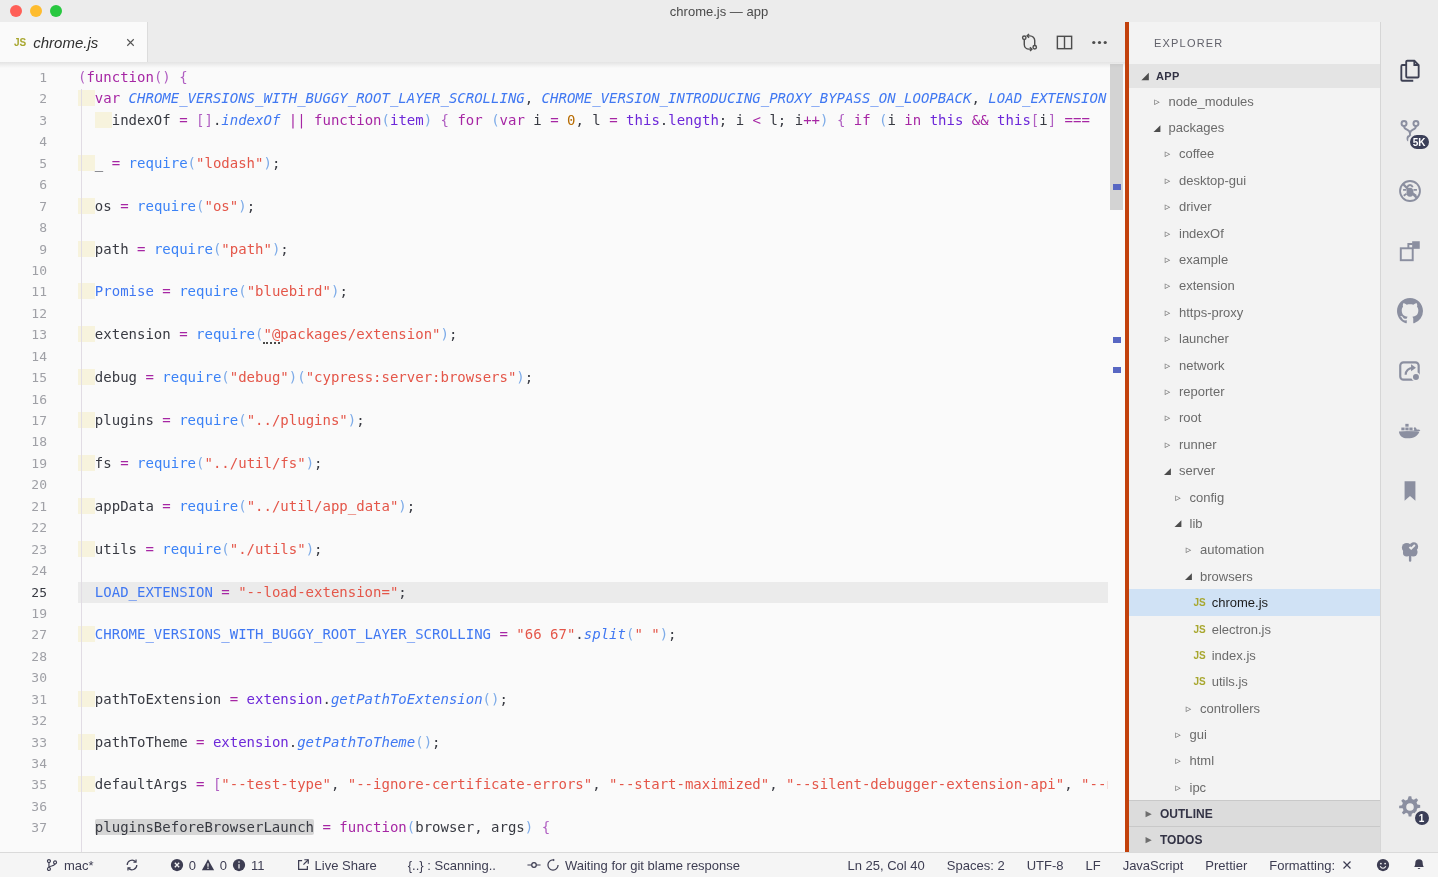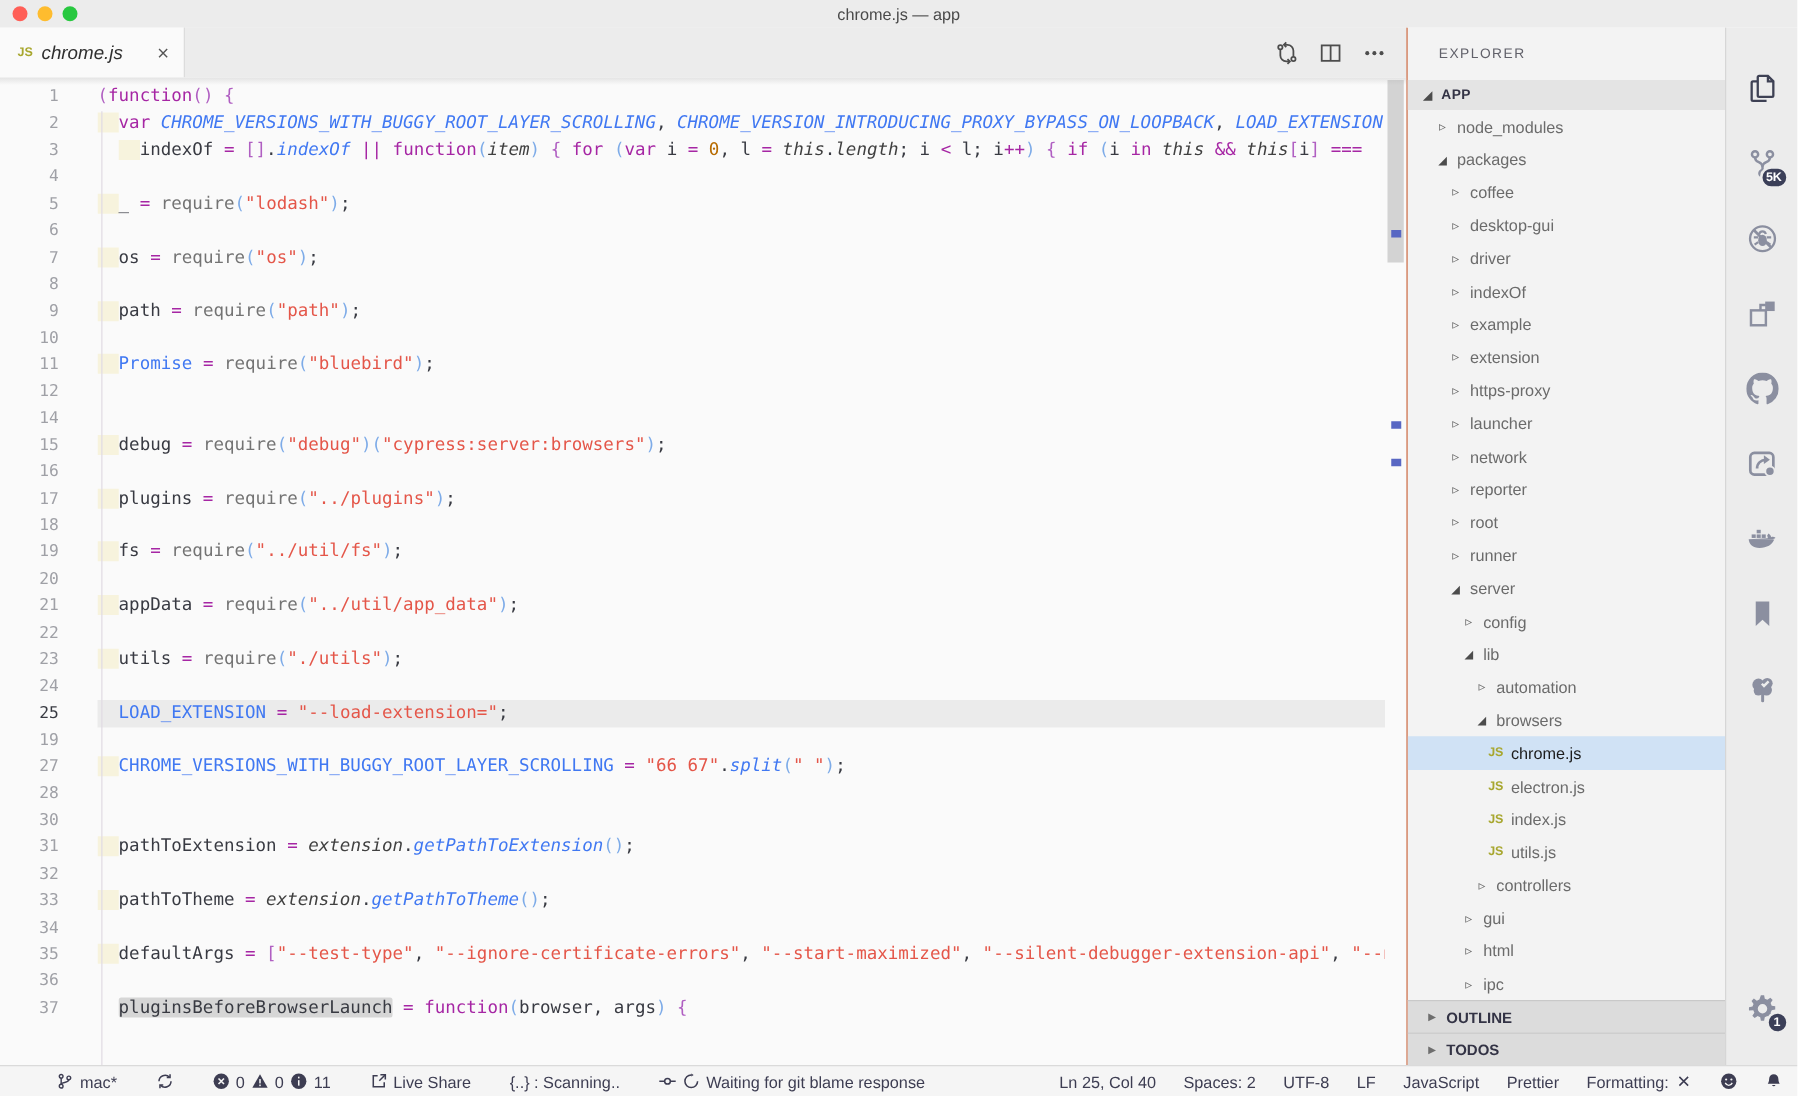--- a/index.html
+++ b/index.html
@@ -29,40 +29,40 @@
   .row{display:flex;height:21.44px;line-height:21.44px;white-space:pre}
   .ln{width:47px;text-align:right;color:#9fa0a6;font-size:13px;flex:none}
   .lc{margin-left:31px;flex:1;min-width:0;overflow:hidden}
   .row.cur .lc{background:#ebebeb}
   .row.cur .ln{color:#383a42}
   .guide{position:absolute;left:81px;top:27px;height:766px;width:1px;background:#e1dce4;pointer-events:none}
 
   .tk.d{color:#383a42}
   .tk.k,.tk.ki{color:#a626a4}
   .tk.ki{}
-  .tk.f{color:#737373}
+  .tk.f{color:#3b82f6}
   .tk.fi{color:#4078f2;font-style:italic}
   .tk.v{color:#4078f2}
   .tk.vi{color:#4078f2;font-style:italic}
   .tk.s{color:#e45649}
   .tk.n{color:#b76b01}
   .tk.n2{color:#b3216d}
-  .tk.t{color:#404040;font-style:italic}
+  .tk.t{color:#6d28d9;}
   .tk.p{color:#7dabe8}
   .tk.pp{color:#b05fc2}
   .tk.ih{background:#f7f3dd}
   .tk.wh{background:#d6d6d6;color:#383a42;border-radius:2px}
   .tk.sq{border-bottom:2px dotted #4a4a4a}
 
   .scrollbar{position:absolute;top:0;right:0;width:17px;height:100%}
   .scrollbar .thumb{position:absolute;top:2px;left:2px;right:2px;height:146px;background:#ababab;opacity:.5}
   .ruler-mark{position:absolute;left:5px;width:8px;height:6px;background:#5867c3}
 
   
-  .sidebar{width:255px;background:#f3f3f3;border-left:1px solid #c2410c;display:flex;flex-direction:column;font-size:13px;color:#6b6b6b;overflow:hidden}
+  .sidebar{width:255px;background:#f3f3f3;border-left:4px solid #c2410c;display:flex;flex-direction:column;font-size:13px;color:#6b6b6b;overflow:hidden}
   .sb-title{height:42px;flex:none;display:flex;align-items:center;padding-left:25px;font-size:11px;letter-spacing:1.2px;color:#61616a}
   .sec-head{height:24px;flex:none;display:flex;align-items:center;gap:5px;background:#e4e4e4;padding-left:11px;font-size:11px;font-weight:bold;color:#333345;letter-spacing:.4px}
   .tree{flex:1;overflow:hidden}
   .trow{height:26.4px;display:flex;align-items:center;gap:6px}
   .trow.sel{background:#d0e2f5;color:#1c1c1c}
   .twisty{width:11px;font-size:11px;color:#6e6e6e;flex:none;text-align:center;font-style:normal}
   .twisty.open{font-size:9px;color:#4c4c4c}
   .js-ic{font-size:10px;font-weight:bold;color:#a8a72f;flex:none}
   .sec-foot{height:26px;flex:none;display:flex;align-items:center;gap:6px;background:#dcdcdc;border-top:1px solid #c9c9c9;padding-left:14px;font-weight:bold;font-size:12px;color:#333345}
 
@@ -141,20 +141,21 @@
           <div class="row"><div class="ln">3</div><div class="lc"><span class="tk d">  </span><span class="tk ih">  </span><span class="tk d">indexOf </span><span class="tk k">=</span><span class="tk d"> </span><span class="tk pp">[]</span><span class="tk d">.</span><span class="tk fi">indexOf</span><span class="tk d"> </span><span class="tk k">||</span><span class="tk d"> </span><span class="tk k">function</span><span class="tk p">(</span><span class="tk t">item</span><span class="tk p">)</span><span class="tk d"> </span><span class="tk pp">{</span><span class="tk d"> </span><span class="tk ki">for</span><span class="tk d"> </span><span class="tk p">(</span><span class="tk k">var</span><span class="tk d"> i </span><span class="tk k">=</span><span class="tk d"> </span><span class="tk n">0</span><span class="tk d">, l </span><span class="tk k">=</span><span class="tk d"> </span><span class="tk t">this</span><span class="tk d">.</span><span class="tk t">length</span><span class="tk d">; i </span><span class="tk k">&lt;</span><span class="tk d"> l; i</span><span class="tk k">++</span><span class="tk p">)</span><span class="tk d"> </span><span class="tk pp">{</span><span class="tk d"> </span><span class="tk k">if</span><span class="tk d"> </span><span class="tk p">(</span><span class="tk d">i </span><span class="tk k">in</span><span class="tk d"> </span><span class="tk t">this</span><span class="tk d"> </span><span class="tk k">&amp;&amp;</span><span class="tk d"> </span><span class="tk t">this</span><span class="tk pp">[</span><span class="tk d">i</span><span class="tk pp">]</span><span class="tk d"> </span><span class="tk k">===</span></div></div>
           <div class="row"><div class="ln">4</div><div class="lc"></div></div>
           <div class="row"><div class="ln">5</div><div class="lc"><span class="tk ih">  </span><span class="tk d">_ </span><span class="tk k">=</span><span class="tk d"> </span><span class="tk f">require</span><span class="tk p">(</span><span class="tk s">"lodash"</span><span class="tk p">)</span><span class="tk d">;</span></div></div>
           <div class="row"><div class="ln">6</div><div class="lc"></div></div>
           <div class="row"><div class="ln">7</div><div class="lc"><span class="tk ih">  </span><span class="tk d">os </span><span class="tk k">=</span><span class="tk d"> </span><span class="tk f">require</span><span class="tk p">(</span><span class="tk s">"os"</span><span class="tk p">)</span><span class="tk d">;</span></div></div>
           <div class="row"><div class="ln">8</div><div class="lc"></div></div>
           <div class="row"><div class="ln">9</div><div class="lc"><span class="tk ih">  </span><span class="tk d">path </span><span class="tk k">=</span><span class="tk d"> </span><span class="tk f">require</span><span class="tk p">(</span><span class="tk s">"path"</span><span class="tk p">)</span><span class="tk d">;</span></div></div>
           <div class="row"><div class="ln">10</div><div class="lc"></div></div>
           <div class="row"><div class="ln">11</div><div class="lc"><span class="tk ih">  </span><span class="tk v">Promise</span><span class="tk d"> </span><span class="tk k">=</span><span class="tk d"> </span><span class="tk f">require</span><span class="tk p">(</span><span class="tk s">"bluebird"</span><span class="tk p">)</span><span class="tk d">;</span></div></div>
           <div class="row"><div class="ln">12</div><div class="lc"></div></div>
+          <div class="row"><div class="ln">13</div><div class="lc"><span class="tk ih">  </span><span class="tk d">extension </span><span class="tk k">=</span><span class="tk d"> </span><span class="tk f">require</span><span class="tk p">(</span><span class="tk s sq">"@</span><span class="tk s">packages/extension"</span><span class="tk p">)</span><span class="tk d">;</span></div></div>
           <div class="row"><div class="ln">14</div><div class="lc"></div></div>
           <div class="row"><div class="ln">15</div><div class="lc"><span class="tk ih">  </span><span class="tk d">debug </span><span class="tk k">=</span><span class="tk d"> </span><span class="tk f">require</span><span class="tk p">(</span><span class="tk s">"debug"</span><span class="tk p">)(</span><span class="tk s">"cypress:server:browsers"</span><span class="tk p">)</span><span class="tk d">;</span></div></div>
           <div class="row"><div class="ln">16</div><div class="lc"></div></div>
           <div class="row"><div class="ln">17</div><div class="lc"><span class="tk ih">  </span><span class="tk d">plugins </span><span class="tk k">=</span><span class="tk d"> </span><span class="tk f">require</span><span class="tk p">(</span><span class="tk s">"../plugins"</span><span class="tk p">)</span><span class="tk d">;</span></div></div>
           <div class="row"><div class="ln">18</div><div class="lc"></div></div>
           <div class="row"><div class="ln">19</div><div class="lc"><span class="tk ih">  </span><span class="tk d">fs </span><span class="tk k">=</span><span class="tk d"> </span><span class="tk f">require</span><span class="tk p">(</span><span class="tk s">"../util/fs"</span><span class="tk p">)</span><span class="tk d">;</span></div></div>
           <div class="row"><div class="ln">20</div><div class="lc"></div></div>
           <div class="row"><div class="ln">21</div><div class="lc"><span class="tk ih">  </span><span class="tk d">appData </span><span class="tk k">=</span><span class="tk d"> </span><span class="tk f">require</span><span class="tk p">(</span><span class="tk s">"../util/app_data"</span><span class="tk p">)</span><span class="tk d">;</span></div></div>
           <div class="row"><div class="ln">22</div><div class="lc"></div></div>
           <div class="row"><div class="ln">23</div><div class="lc"><span class="tk ih">  </span><span class="tk d">utils </span><span class="tk k">=</span><span class="tk d"> </span><span class="tk f">require</span><span class="tk p">(</span><span class="tk s">"./utils"</span><span class="tk p">)</span><span class="tk d">;</span></div></div>

